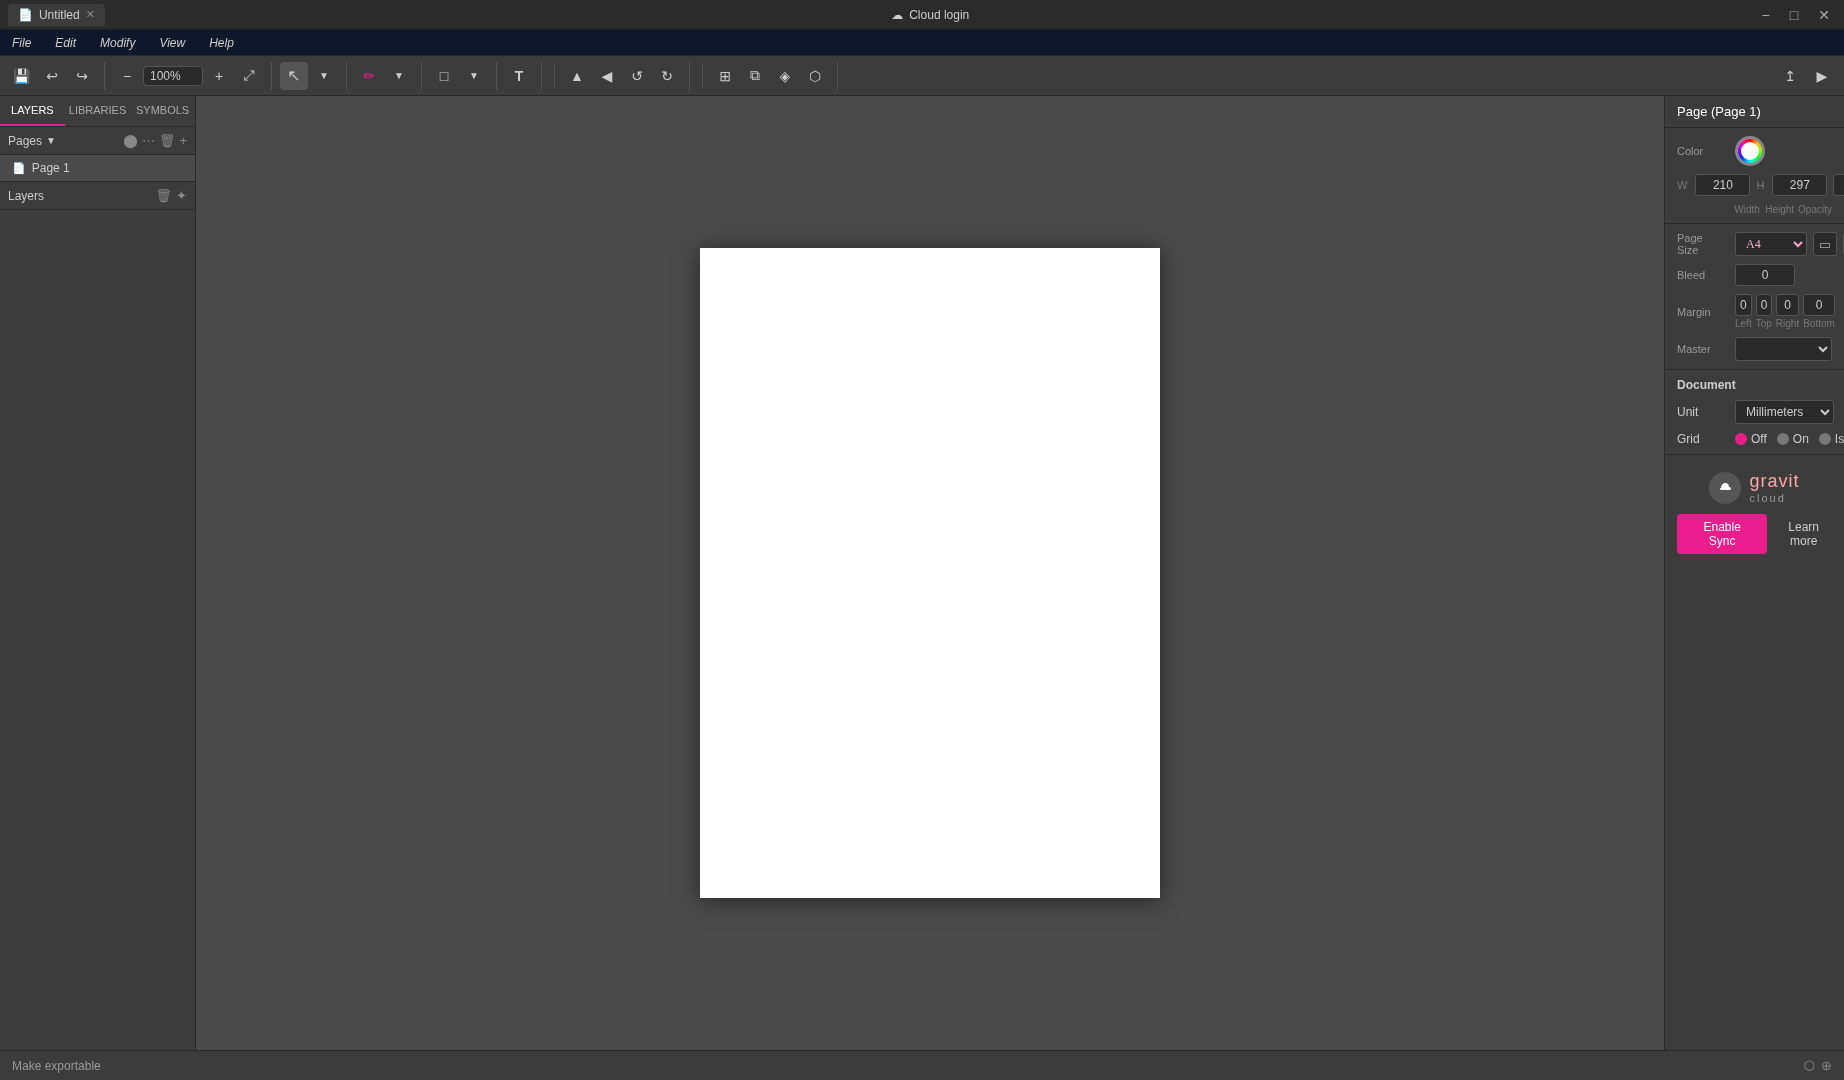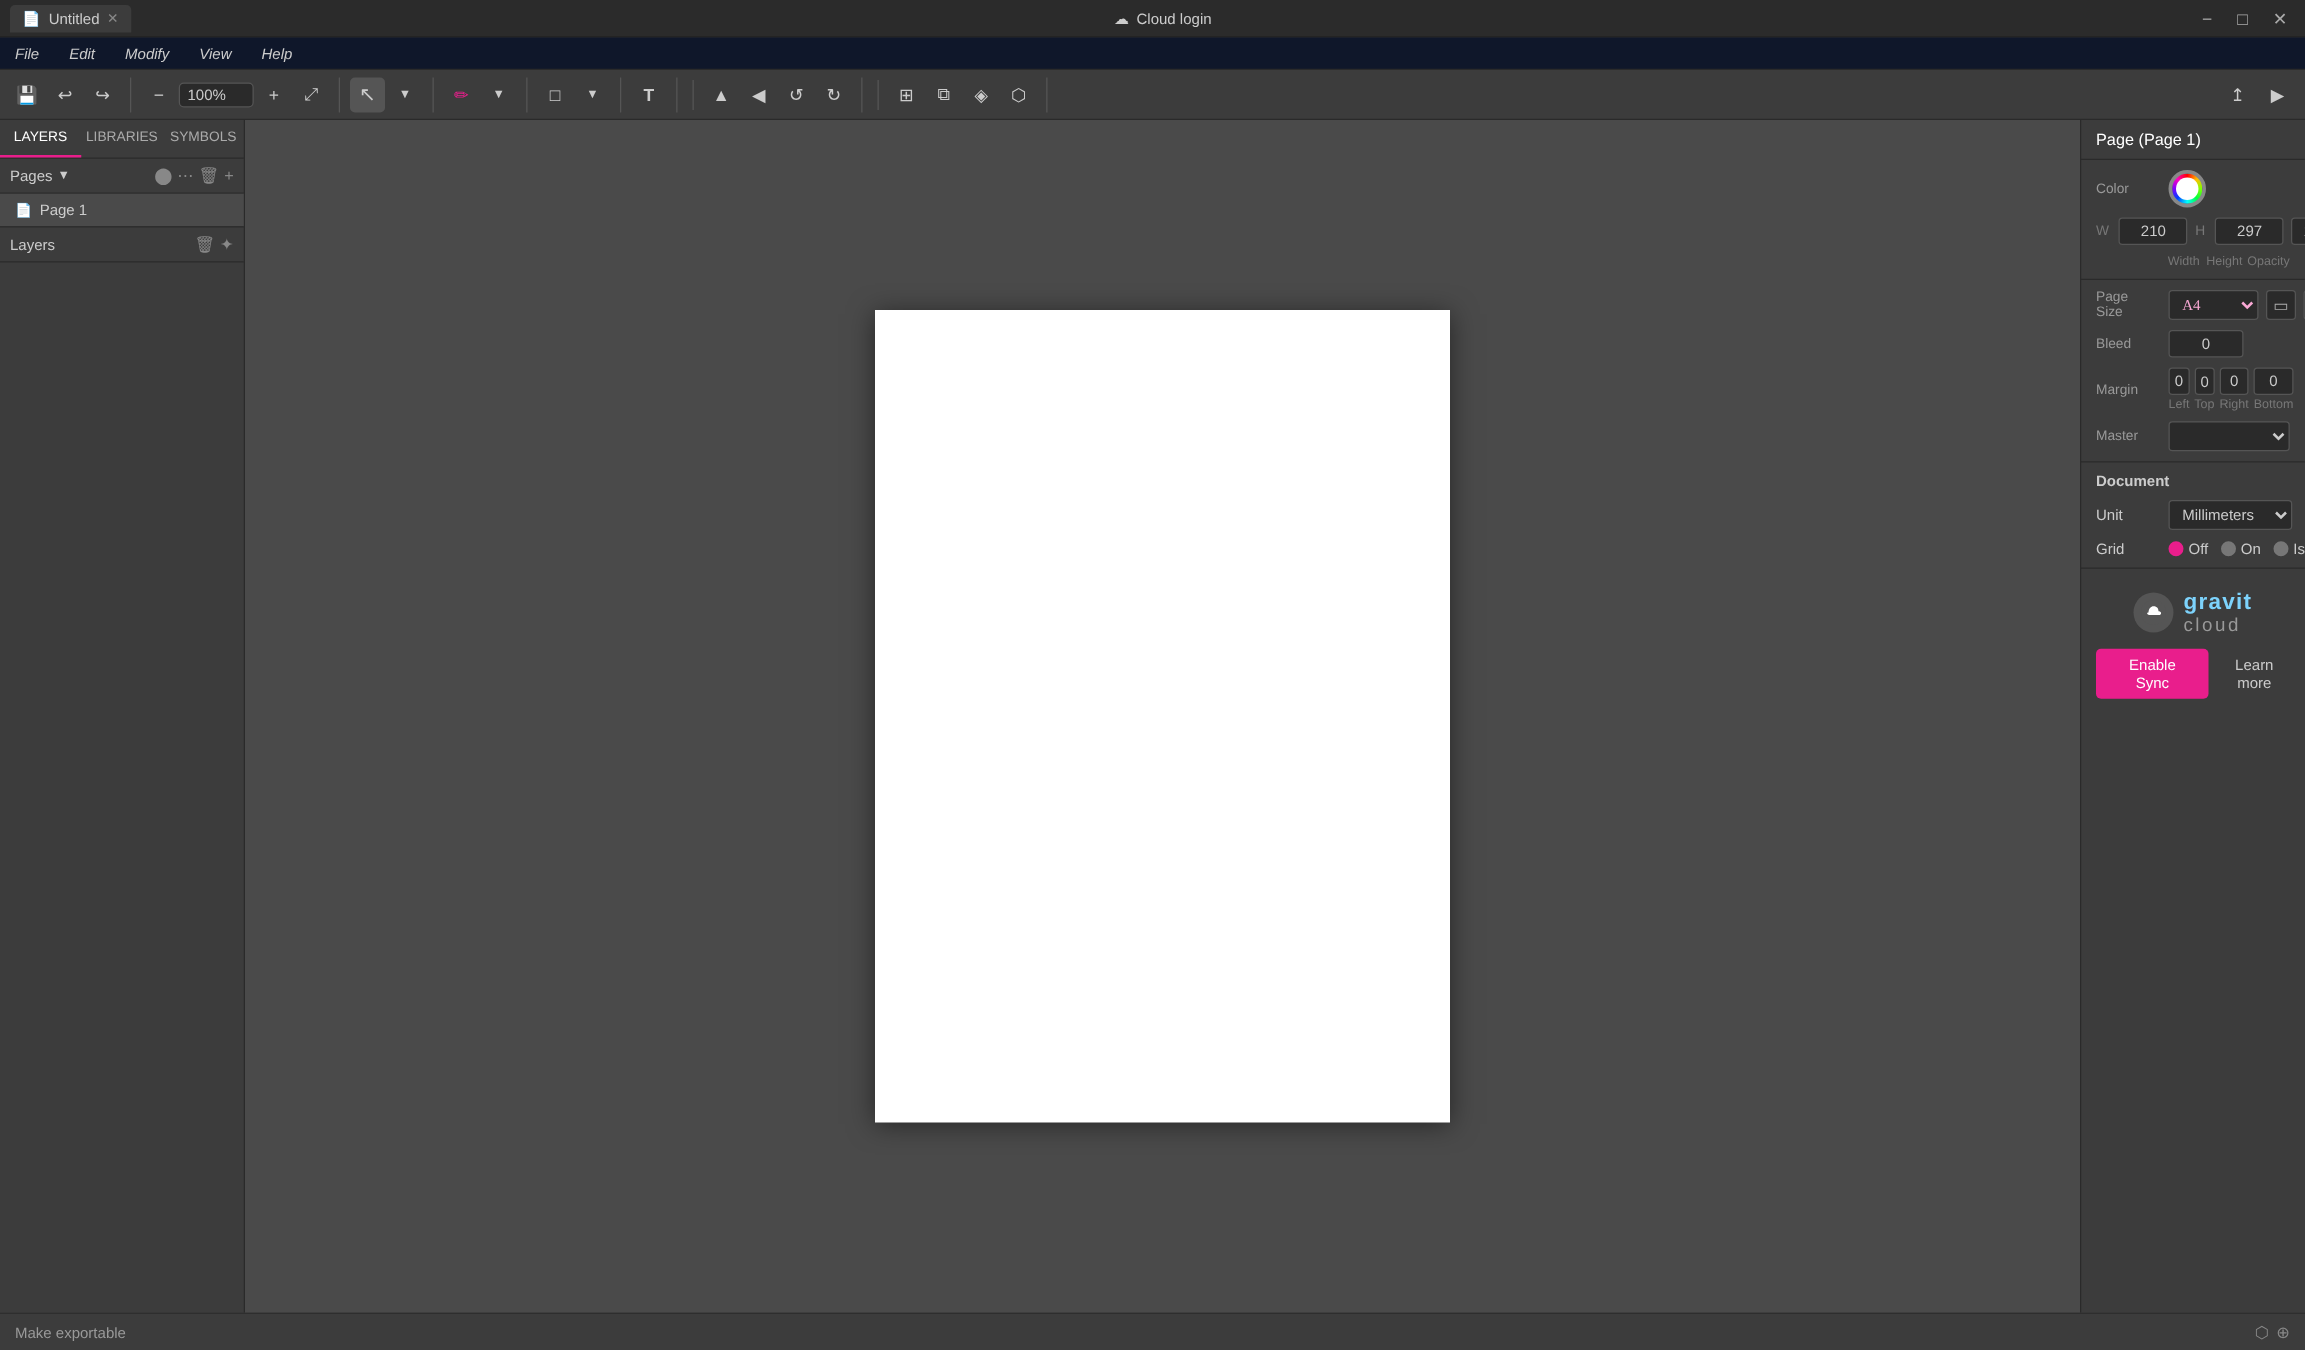--- a/index.html
+++ b/index.html
@@ -589,22 +589,22 @@
 
       <div class="cloud-section">
         <div class="cloud-logo">
           <div class="cloud-logo-icon">
             <svg width="24" height="24" viewBox="0 0 24 24" fill="none">
               <circle cx="12" cy="12" r="10" fill="#555"></circle>
               <path d="M8 12 C8 9 10 7 12 7 C15 7 16 9 16 11 C18 11 19 13 17 14 L9 14 C7 14 6 12 8 12Z" fill="white"></path>
             </svg>
           </div>
           <div style="display:flex;flex-direction:column;">
-            <span style="font-size:18px;color:#7dd3fc;font-weight:700;letter-spacing:1px;">gravit</span>
-            <span style="font-size:15px;color:#999;letter-spacing:2px;">cloud</span>
+            <span style="font-size:18px;color:#fca5a5;font-weight:400;letter-spacing:1px;">gravit</span>
+            <span style="font-size:11px;color:#999;letter-spacing:2px;">cloud</span>
           </div>
         </div>
         <div class="cloud-buttons">
           <button class="btn-enable-sync">Enable Sync</button>
           <button class="btn-learn-more">Learn more</button>
         </div>
       </div>
 
     </div>
   </div>

